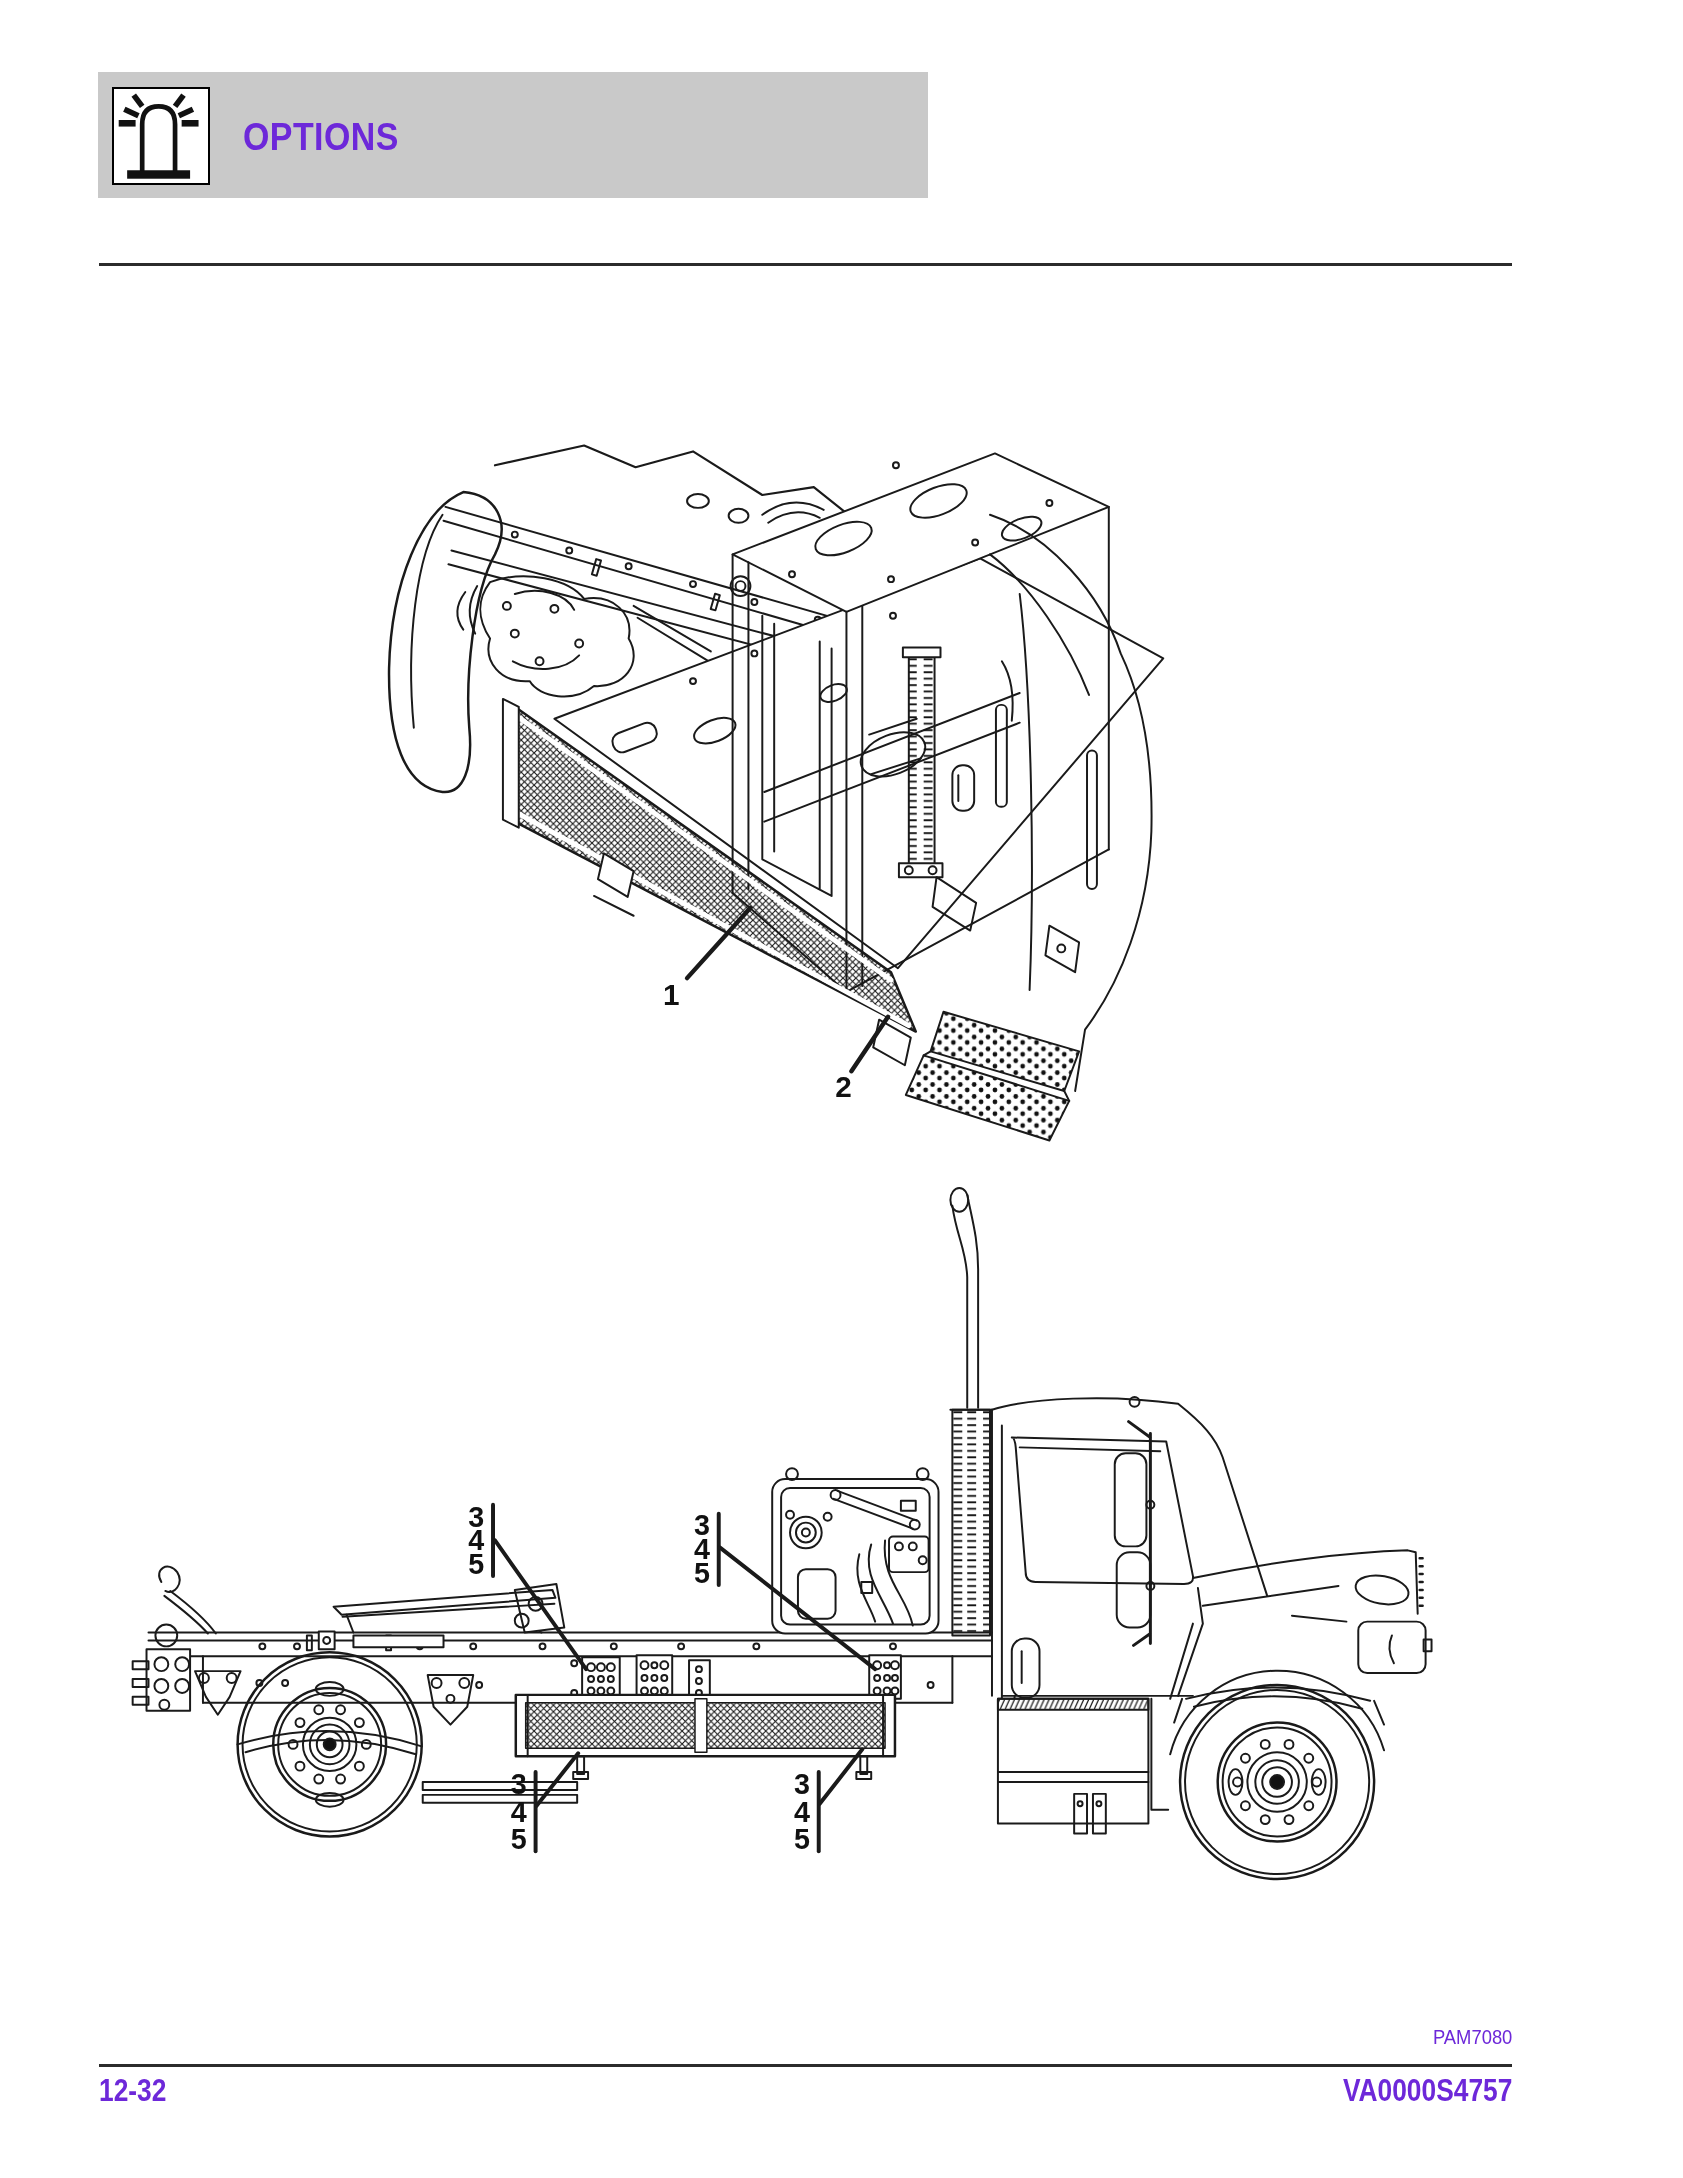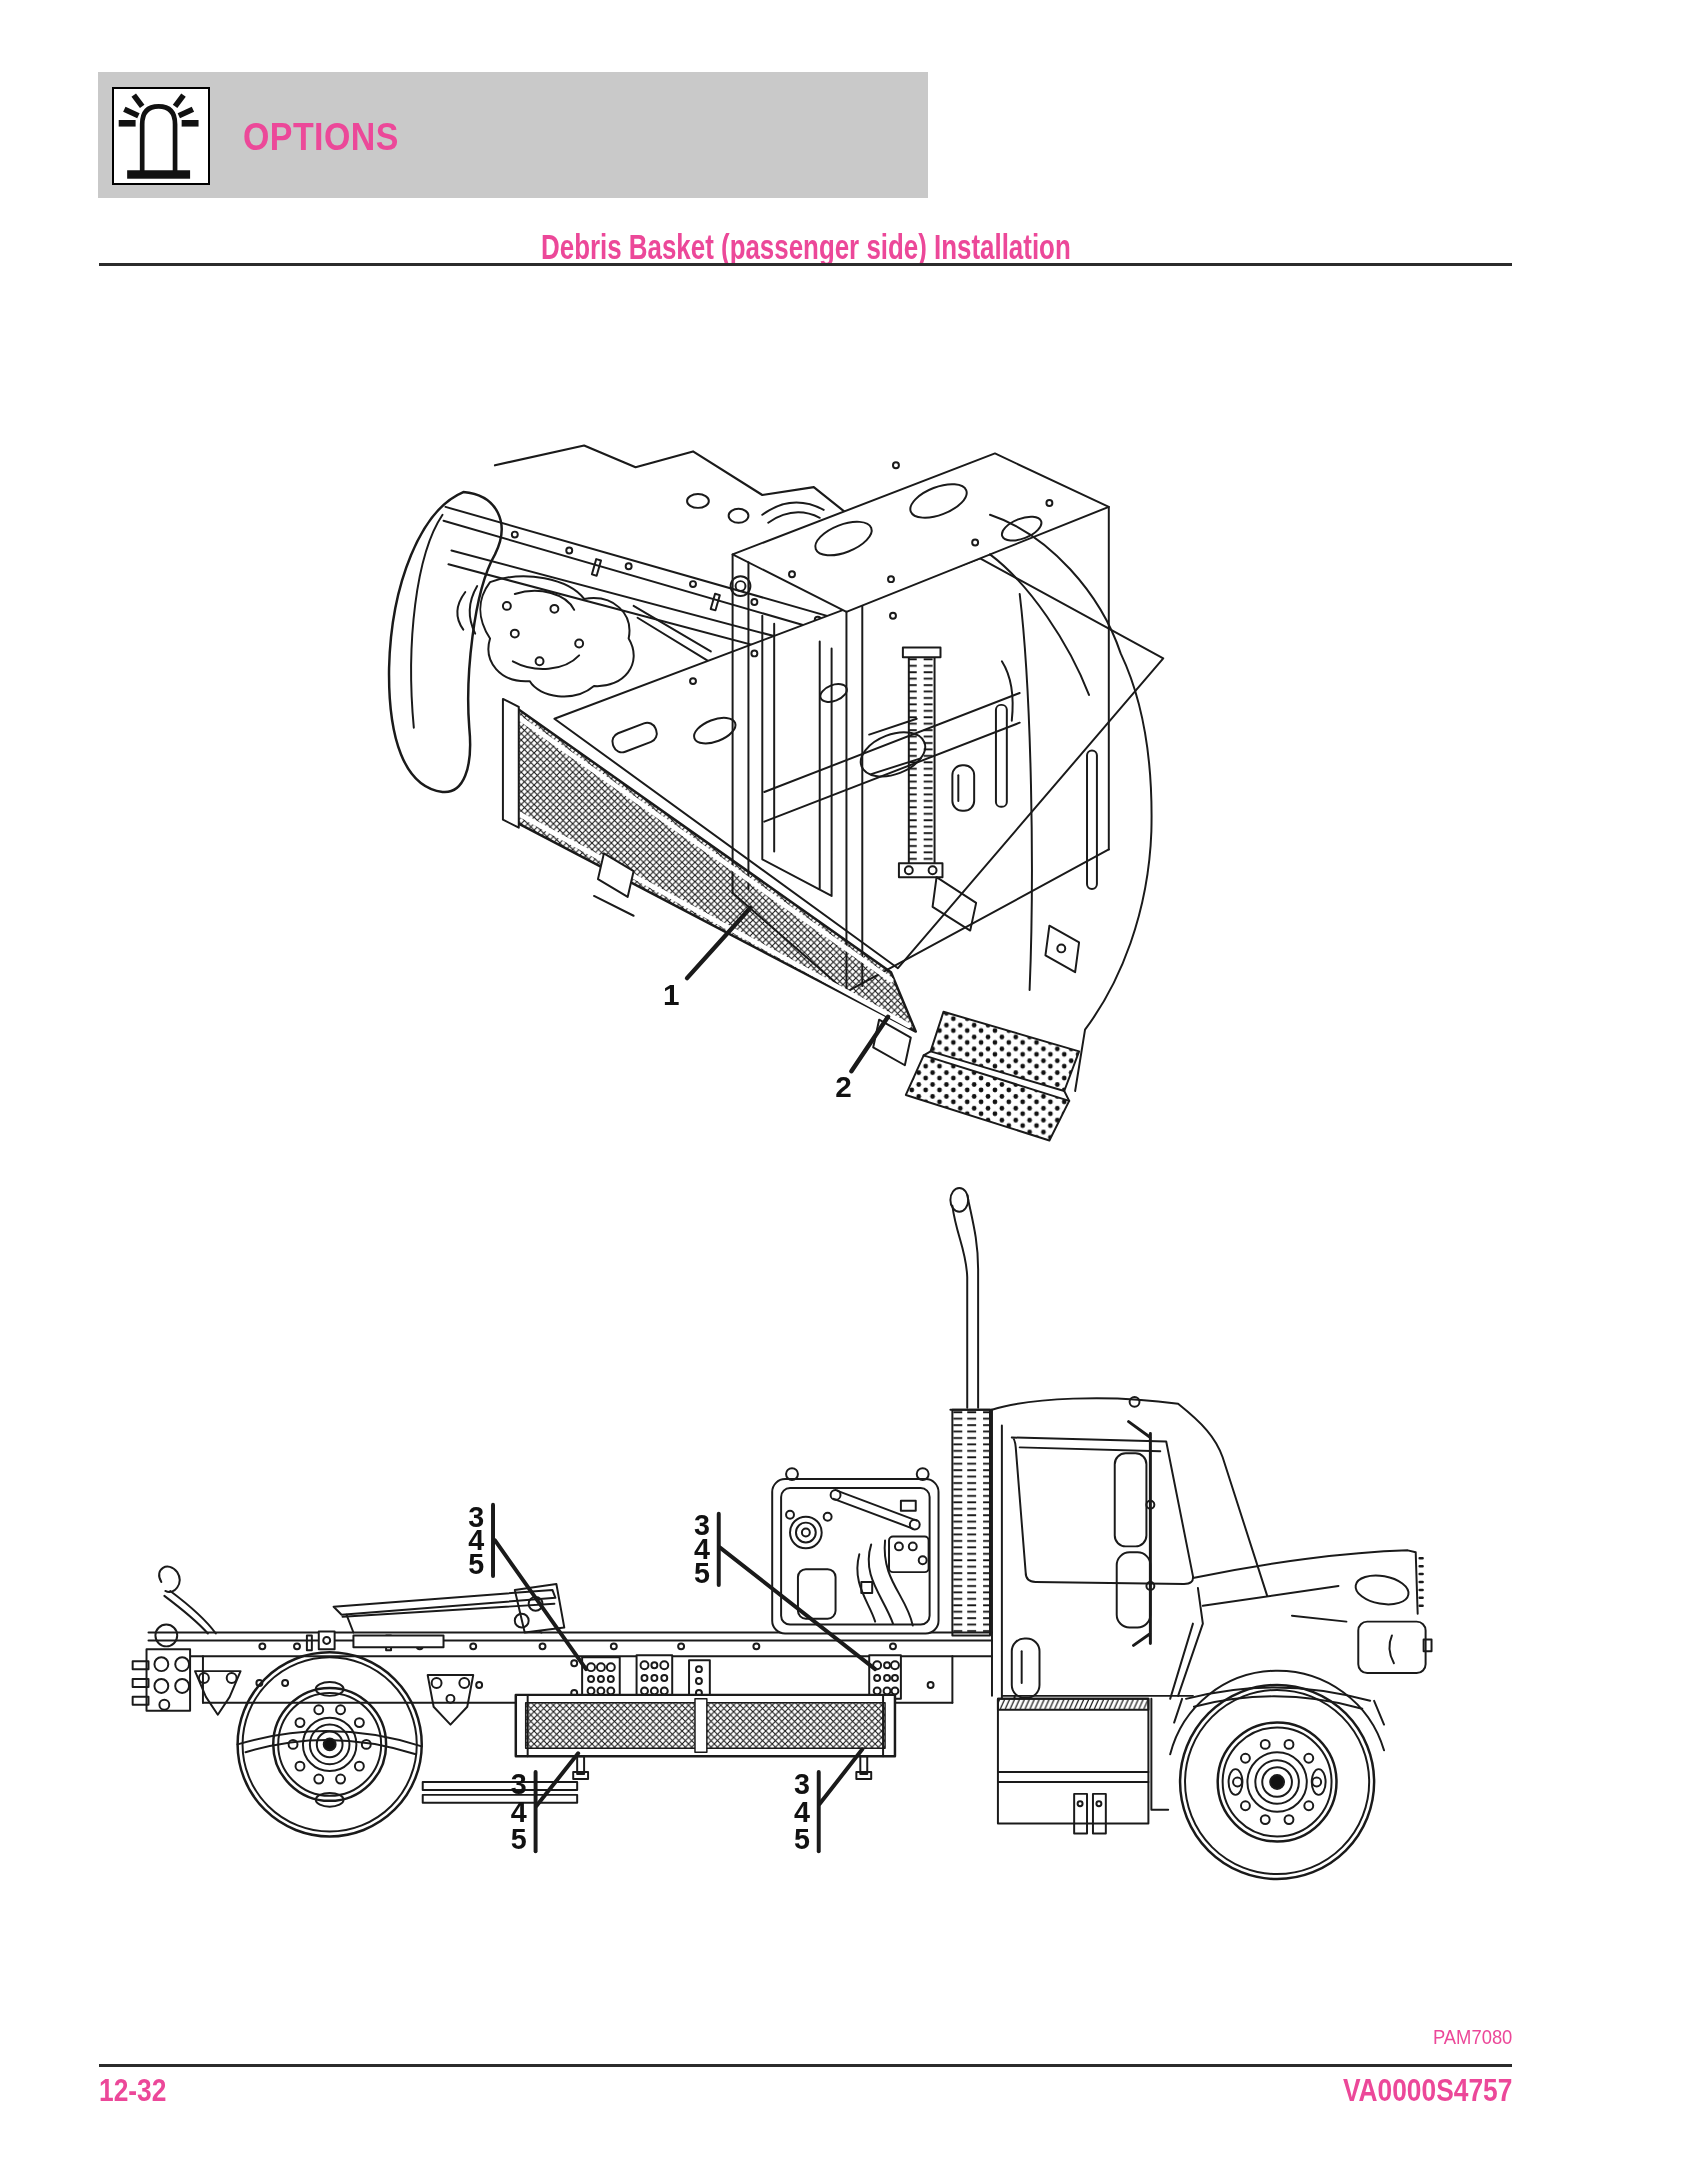--- a/index.html
+++ b/index.html
@@ -1,17 +1,17 @@
 <!DOCTYPE html>
 <html><head>
 <meta charset="utf-8">
 <style>
   html,body{margin:0;padding:0;background:#ffffff;}
   .page{position:relative;width:1683px;height:2178px;background:#ffffff;overflow:hidden;
-        font-family:"Liberation Sans","DejaVu Sans",sans-serif;color:#ec4899;}
+        font-family:"Liberation Sans","DejaVu Sans",sans-serif;color:#6d28d9;}
   .abs{position:absolute;}
   .header-bar{left:98px;top:72px;width:830px;height:126px;background:#c9c9c9;}
   .icon-box{left:112px;top:87px;width:98px;height:98px;background:#fff;border:2.5px solid #000;box-sizing:border-box;}
   .section-label{left:243px;top:115px;font-size:39px;font-weight:bold;letter-spacing:0.5px;
                  transform:scaleX(.87);transform-origin:left top;white-space:nowrap;}
   .title-wrap{left:99px;top:227px;width:1413px;text-align:center;}
   .title-wrap span{display:inline-block;font-size:35px;font-weight:bold;white-space:nowrap;
                    transform:scaleX(.74);transform-origin:center top;}
   .rule{left:99px;width:1413px;height:3px;background:#2b2b2b;}
   .rule.top{top:263px;}
@@ -39,23 +39,20 @@
         <line x1="124" y1="107" x2="139" y2="114" stroke-width="6"></line>
         <line x1="182" y1="114" x2="197" y2="107" stroke-width="6"></line>
         <line x1="134" y1="92" x2="143" y2="104" stroke-width="6"></line>
         <line x1="178" y1="104" x2="187" y2="92" stroke-width="6"></line>
       </g>
       <rect x="127" y="172" width="67" height="9" fill="#111"></rect>
     </svg>
   </div>
   <div class="abs section-label">OPTIONS</div>
 
-  <div class="abs title-wrap">
-    <span>Debris Basket (passenger side) Installation</span>
-  </div>
   <div class="abs rule top"></div>
 
   <svg class="abs" style="left:0;top:0" width="1683" height="2178" viewBox="0 0 1700 2200">
     <defs>
       <pattern id="mesh" width="6.5" height="6.5" patternUnits="userSpaceOnUse">
         <path d="M0,6.5 L6.5,0 M0,0 L6.5,6.5" stroke="#161616" stroke-width="1.1"></path>
       </pattern>
       <pattern id="dots" width="14" height="12" patternUnits="userSpaceOnUse">
         <circle cx="4" cy="3.5" r="2.4" fill="#111"></circle>
           <circle cx="11" cy="9" r="2.4" fill="#111"></circle>

